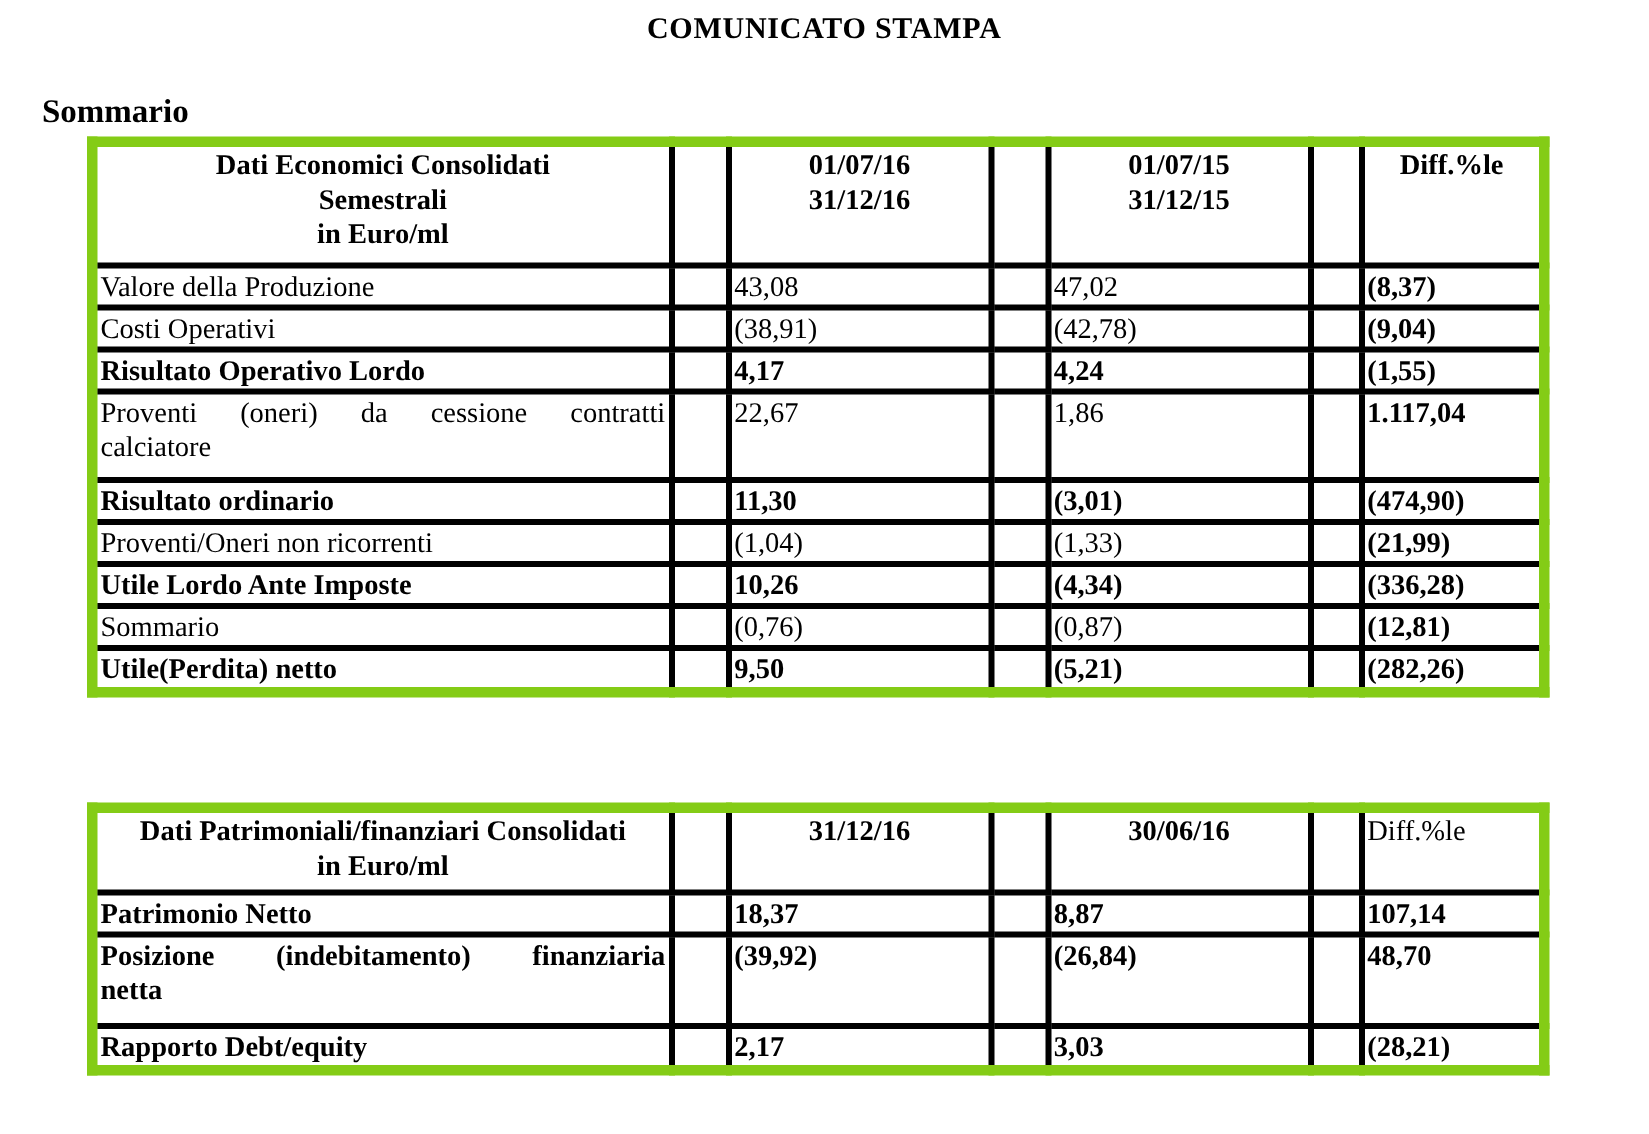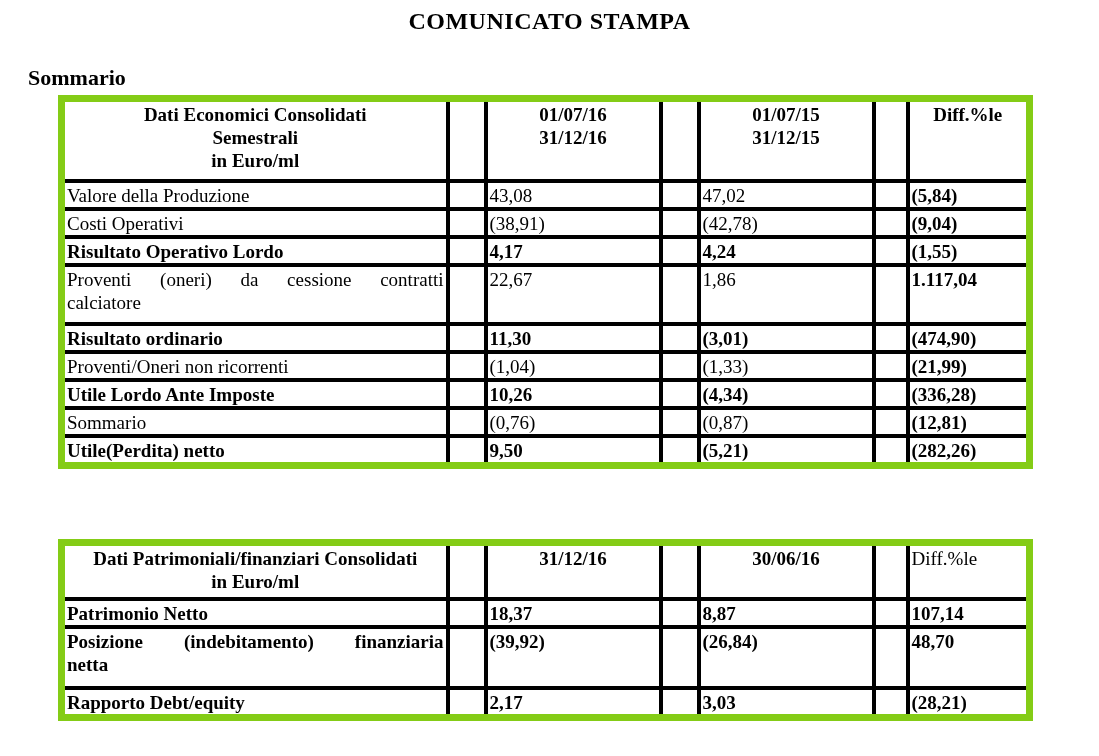--- a/index.html
+++ b/index.html
@@ -5,21 +5,21 @@
   * { margin: 0; padding: 0; box-sizing: content-box; }
   html, body {
     width: 1099px; height: 756px;
     background: #ffffff; color: #000000;
     font-family: "Liberation Serif", "DejaVu Serif", serif;
     overflow: hidden;
   }
   .page-title {
     margin-top: 8px;
     text-align: center;
-    font-size: 24px;
+    font-size: 20px;
     font-weight: bold;
     letter-spacing: 0.5px;
   }
   .section-heading {
     margin: 30px 0 4px 28px;
     font-size: 22px;
     font-weight: bold;
   }
   table.fin {
     border-collapse: collapse;
@@ -98,21 +98,21 @@
       <th>Diff.%le</th>
     </tr>
 
     <tr class="row">
       <td class="desc">Valore della Produzione</td>
       <td class="sp"></td>
       <td class="num">43,08</td>
       <td class="sp"></td>
       <td class="num">47,02</td>
       <td class="sp"></td>
-      <td class="num cell-diff">(5,84)</td>
+      <td class="num cell-diff">(8,37)</td>
     </tr>
 
     <tr class="row">
       <td class="desc">Costi Operativi</td>
       <td class="sp"></td>
       <td class="num">(38,91)</td>
       <td class="sp"></td>
       <td class="num">(42,78)</td>
       <td class="sp"></td>
       <td class="num cell-diff">(9,04)</td>

